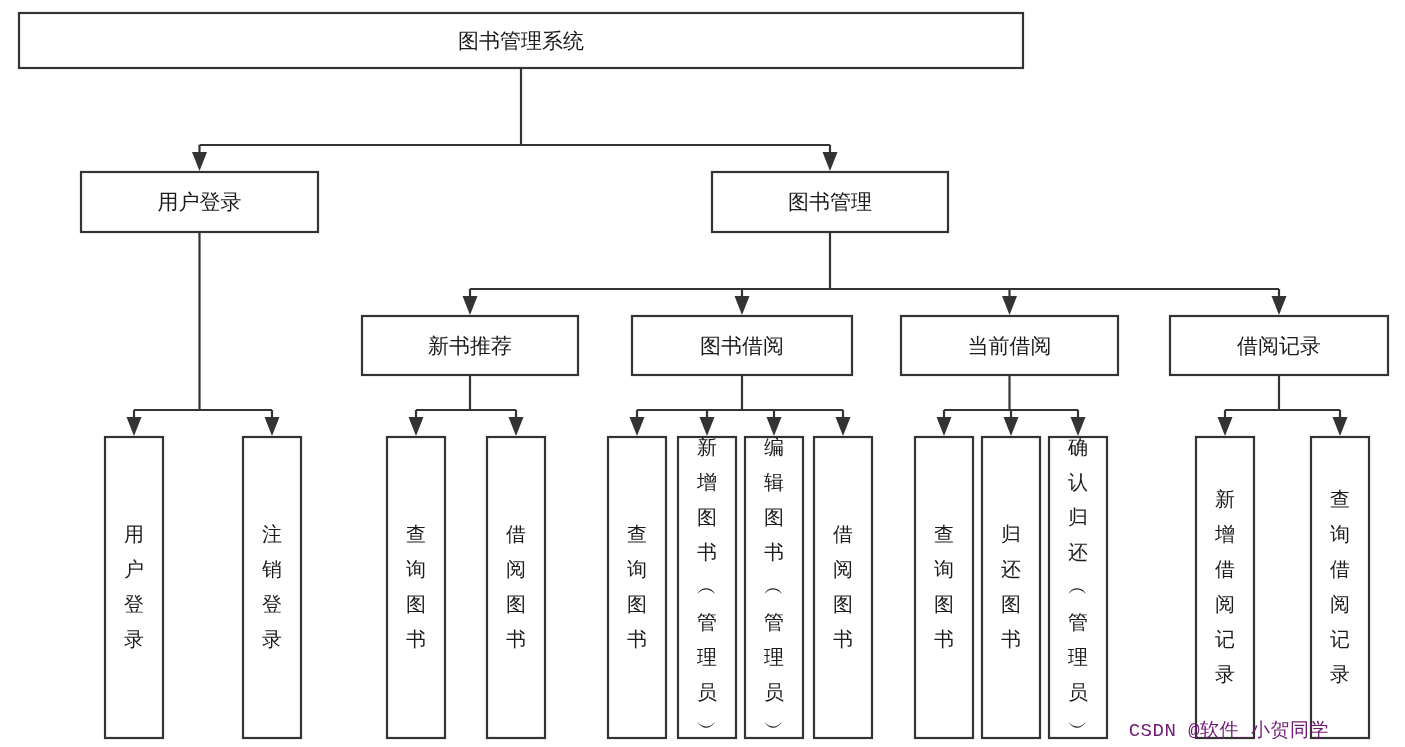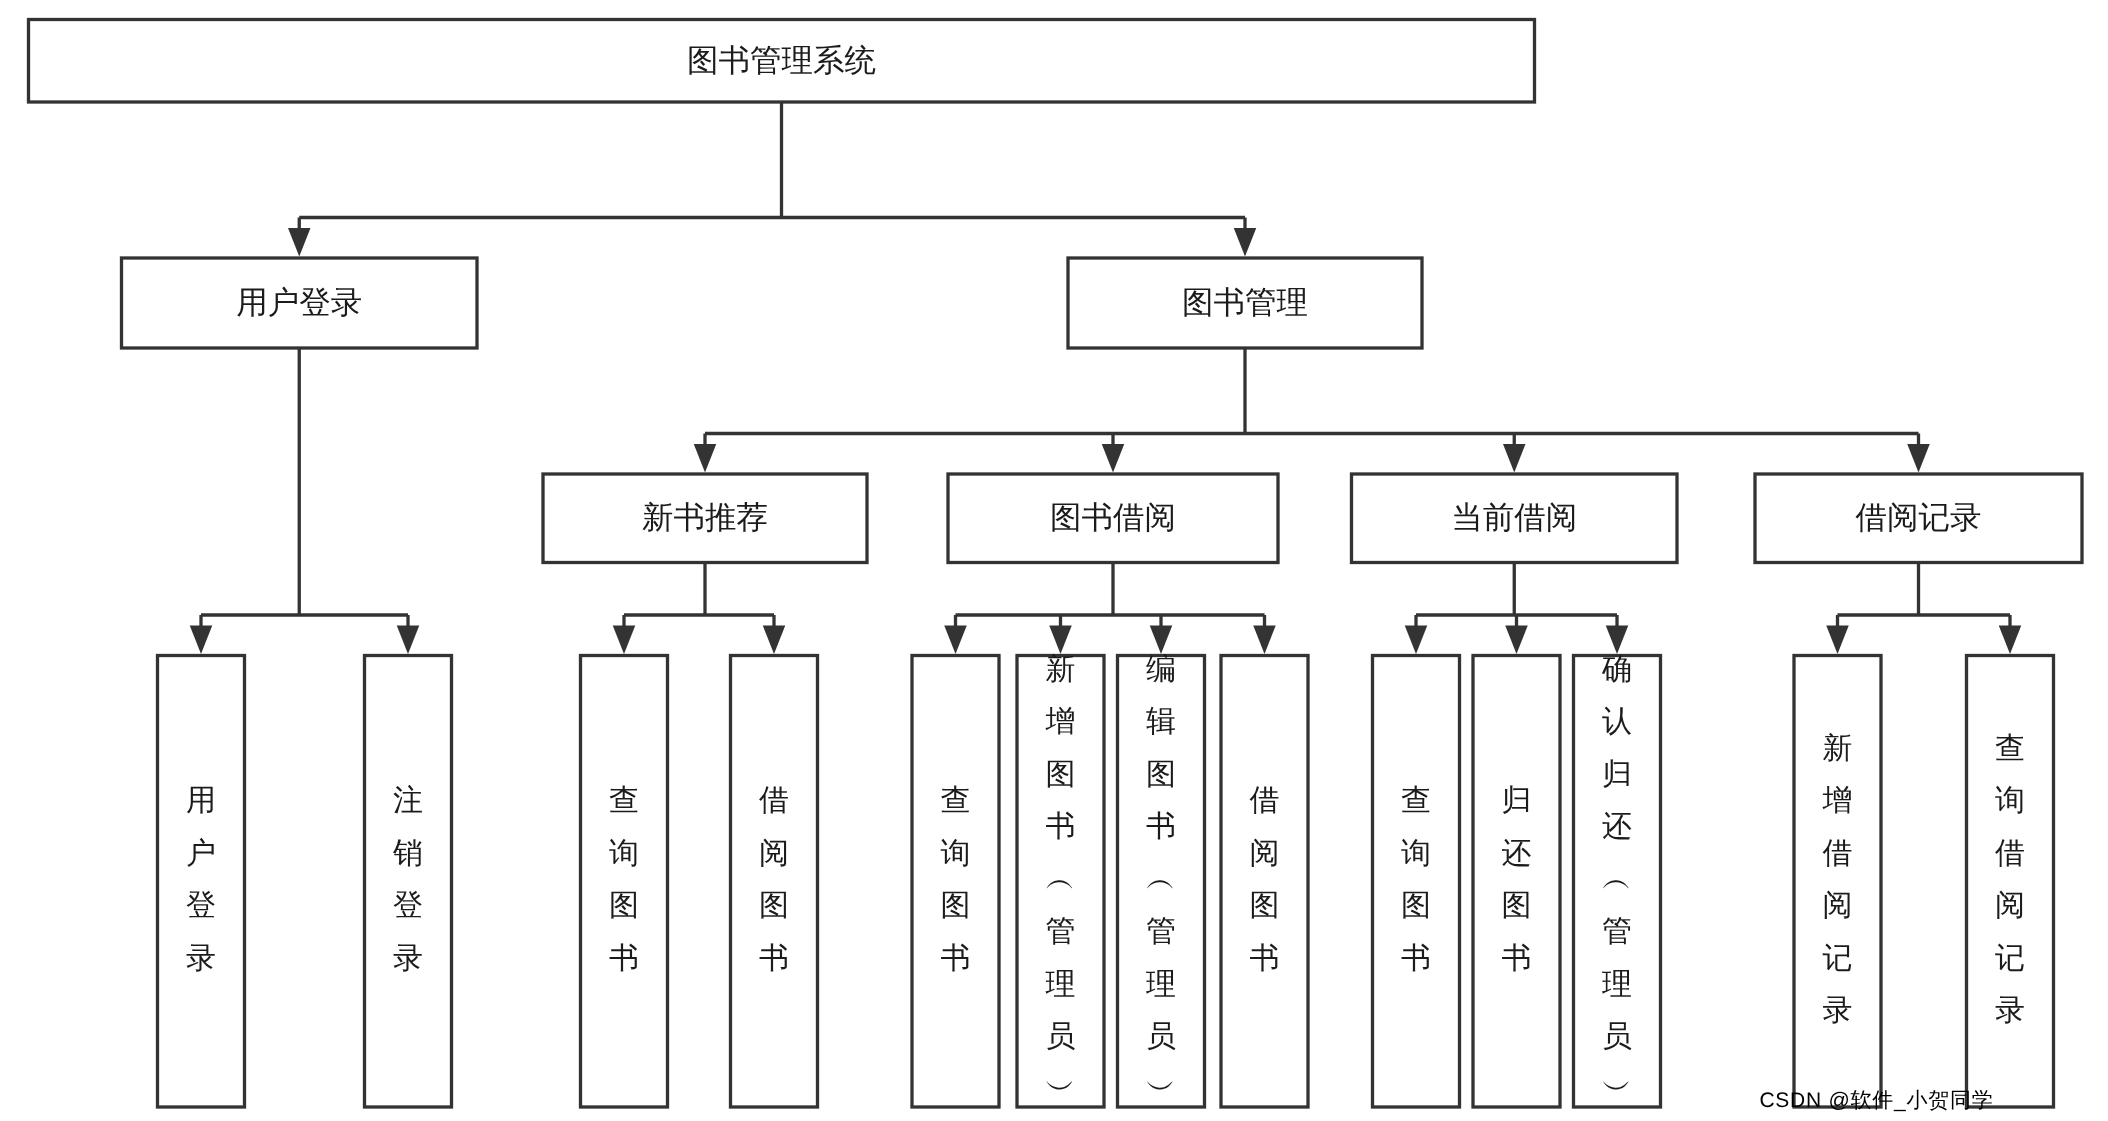--- a/index.html
+++ b/index.html
@@ -46,23 +46,23 @@
     text-anchor: middle;
     dominant-baseline: middle;
   }
   .node-label.vertical {
     font-size: 20px;
   }
   .watermark {
     position: absolute;
     right: 8px;
     bottom: 4px;
-    font-family: Liberation Sans, sans-serif;
-    font-size: 14px;
-    color: #000000;
+    font-family: Liberation Mono, monospace;
+    font-size: 19px;
+    color: #701a75;
     letter-spacing: 0.5px;
     white-space: nowrap;
     pointer-events: none;
   }
 </style>
 </head>
 <body>
 
 <div id="diagram-root">
   <svg class="flow" viewBox="0 0 1405 747">

